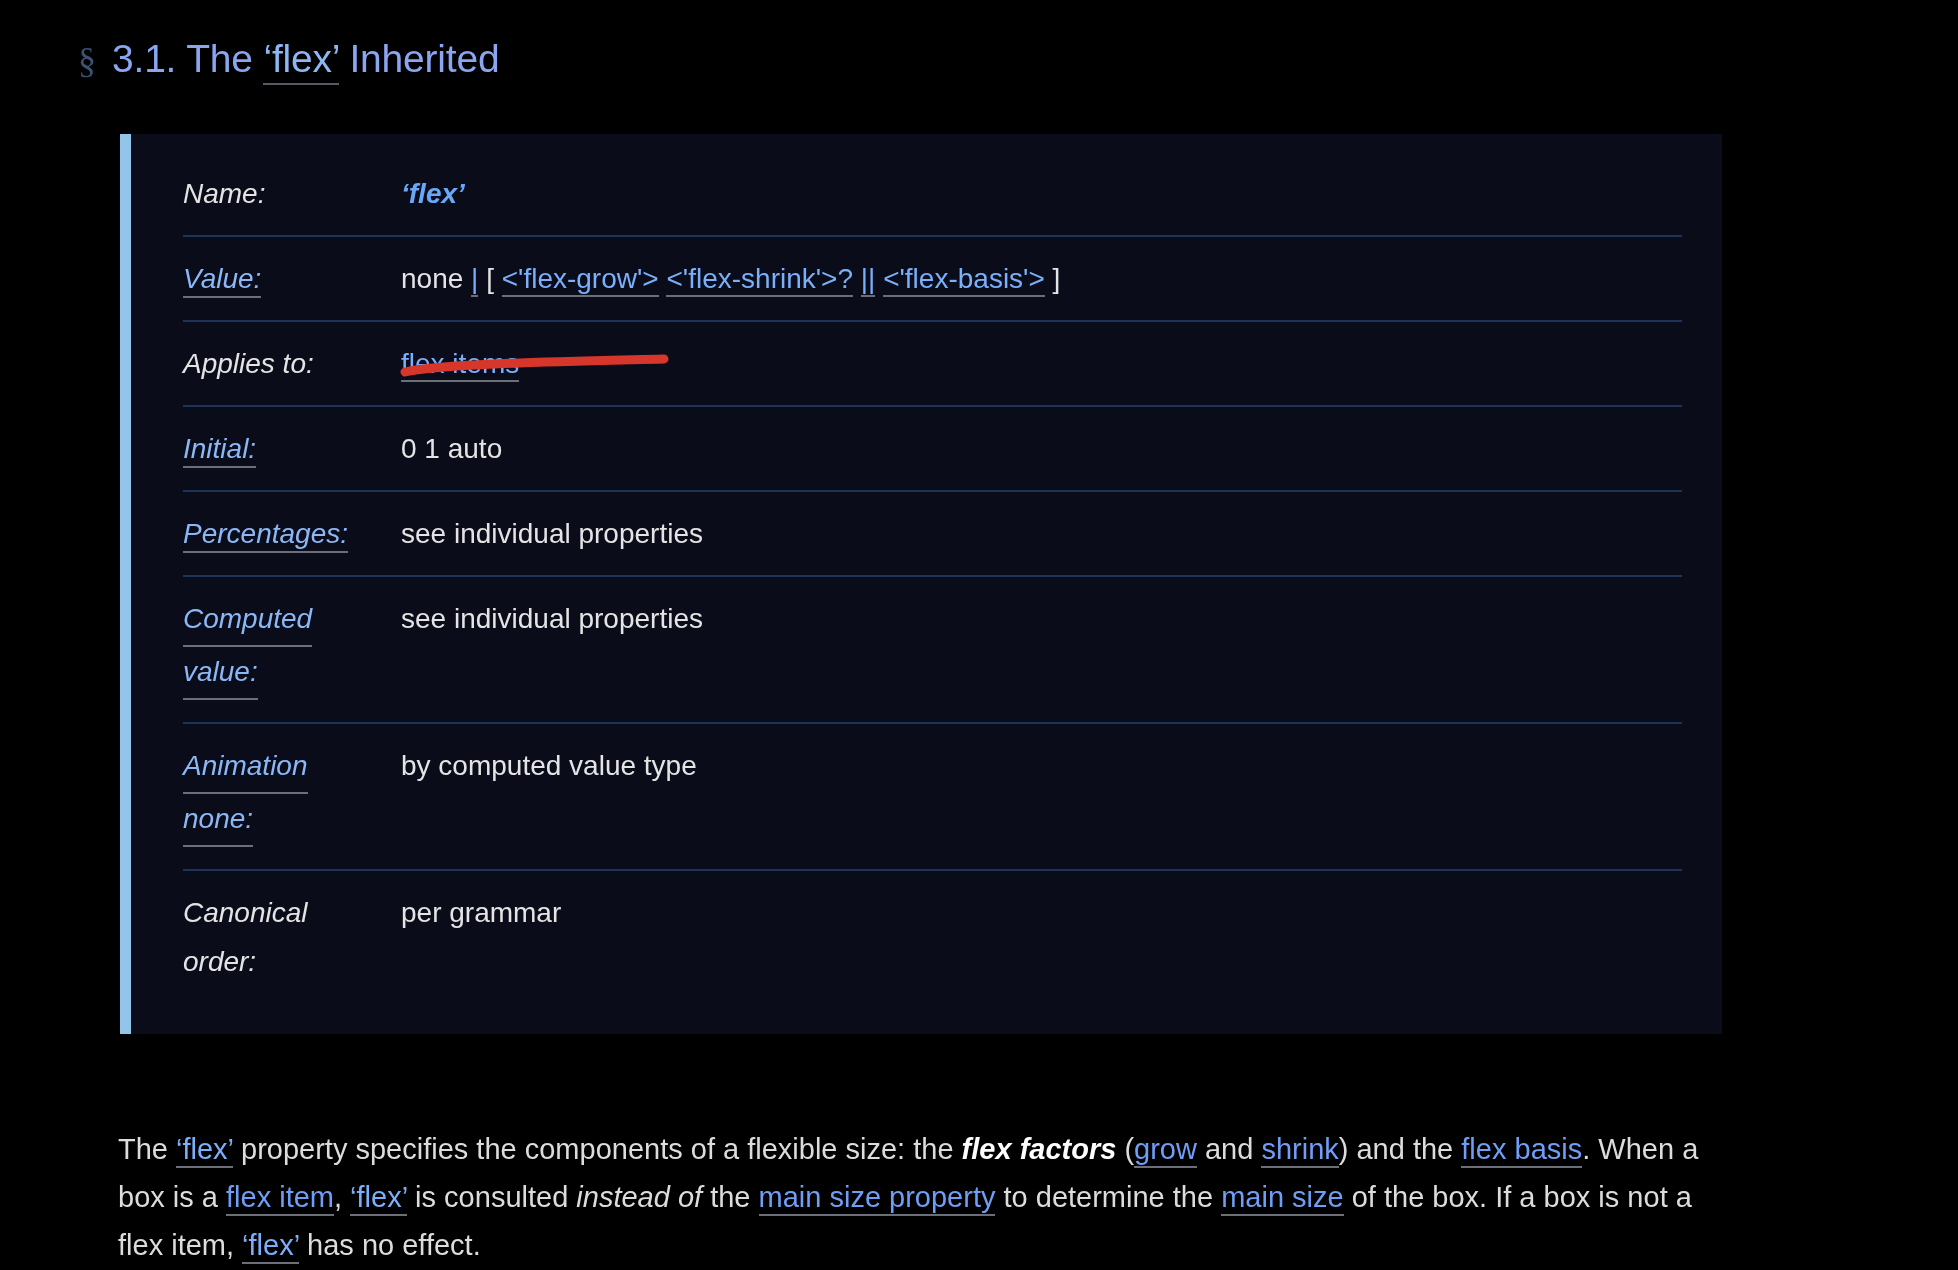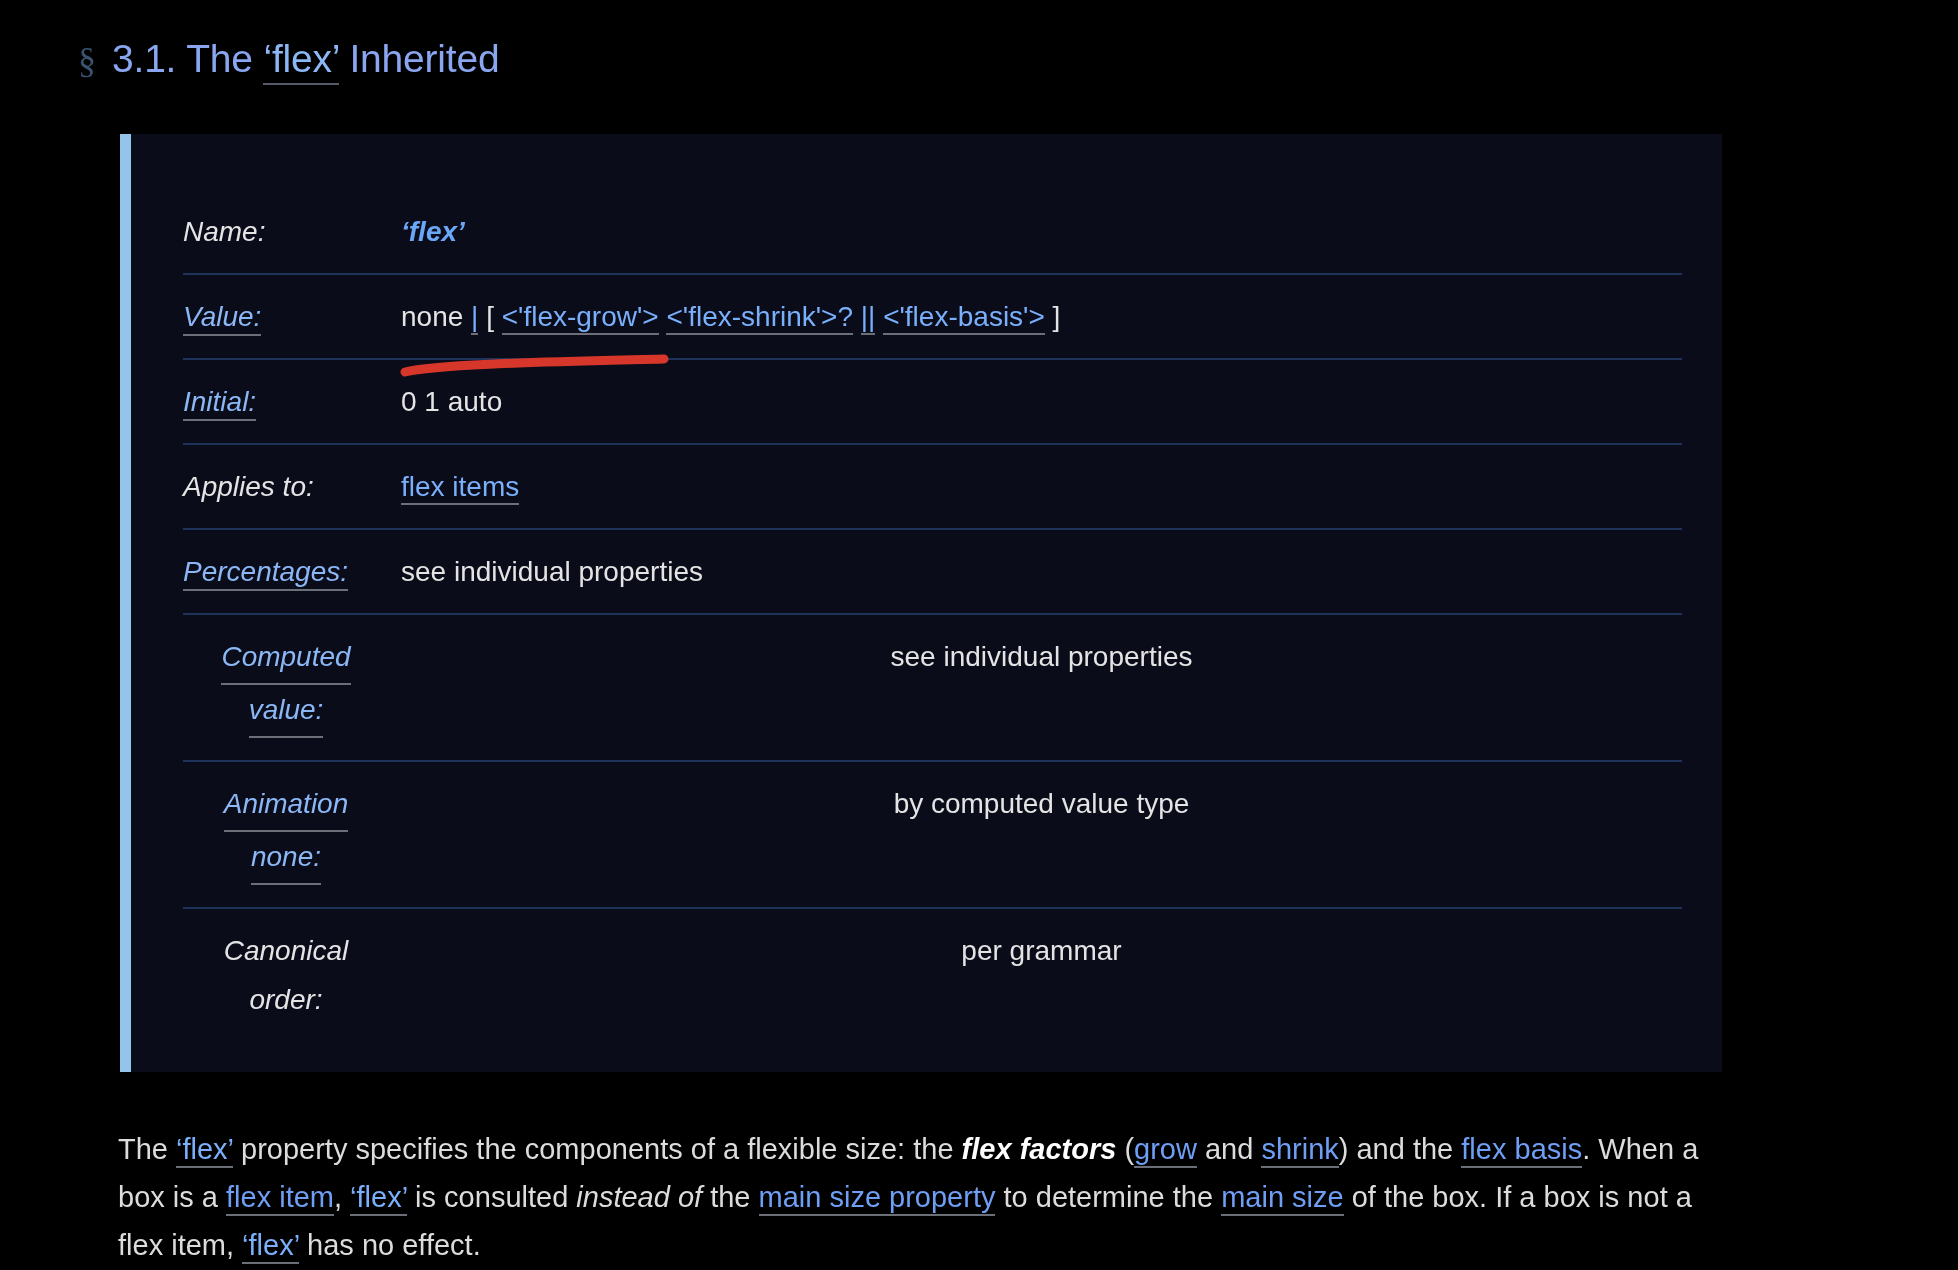--- a/index.html
+++ b/index.html
@@ -57,31 +57,30 @@
     left: 120px;
     top: 134px;
     width: 1602px;
     background: #0a0c1a;
     border-left: 11px solid #93c5ea;
     box-sizing: border-box;
     padding: 0;
   }
   .propdef-inner {
     padding: 18px 0 26px 0;
-    margin-top: 38px;
   }
   .prow {
     display: flex;
     align-items: flex-start;
     padding: 17px 0 17px 0;
     border-bottom: 2px solid #1d3359;
     margin: 0 40px 0 52px;
   }
   .prow:last-child { border-bottom: none; }
-  .prow.tall { padding-bottom: 22px; text-align: center; }
+  .prow.tall { padding-bottom: 22px; }
 
   .pkey {
     flex: 0 0 218px;
     font-style: italic;
     font-size: 28px;
     line-height: 49px;
     color: #e4e4e4;
     padding-right: 12px;
     box-sizing: border-box;
   }
@@ -182,31 +181,31 @@
       <div class="prow">
         <div class="pkey link">
           <span class="ul">Value:</span>
         </div>
         <div class="pval">
           <span>none</span><span> </span><span class="comb">|</span><span> </span><span>[</span><span> </span><span class="lnk">&lt;'flex-grow'&gt;</span><span> </span><span class="lnk">&lt;'flex-shrink'&gt;?</span><span> </span><span class="comb">||</span><span> </span><span class="lnk">&lt;'flex-basis'&gt;</span><span> </span><span>]</span>
         </div>
       </div>
 
       <div class="prow">
-        <div class="pkey link">
-          <span class="ul">Initial:</span>
-        </div>
-        <div class="pval">0 1 auto</div>
-      </div>
-
-      <div class="prow">
         <div class="pkey">Applies to:</div>
         <div class="pval">
           <span class="lnk">flex items</span>
         </div>
+      </div>
+
+      <div class="prow">
+        <div class="pkey link">
+          <span class="ul">Initial:</span>
+        </div>
+        <div class="pval">0 1 auto</div>
       </div>
 
 
       <div class="prow">
         <div class="pkey link">
           <span class="ul">Percentages:</span>
         </div>
         <div class="pval">see individual properties</div>
       </div>
 

